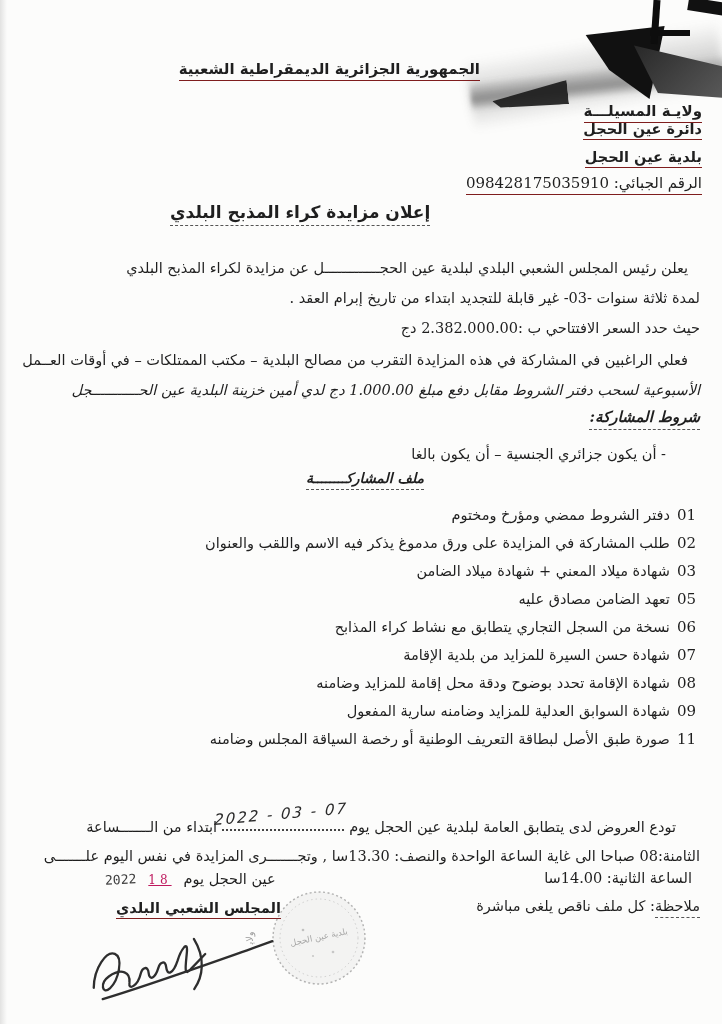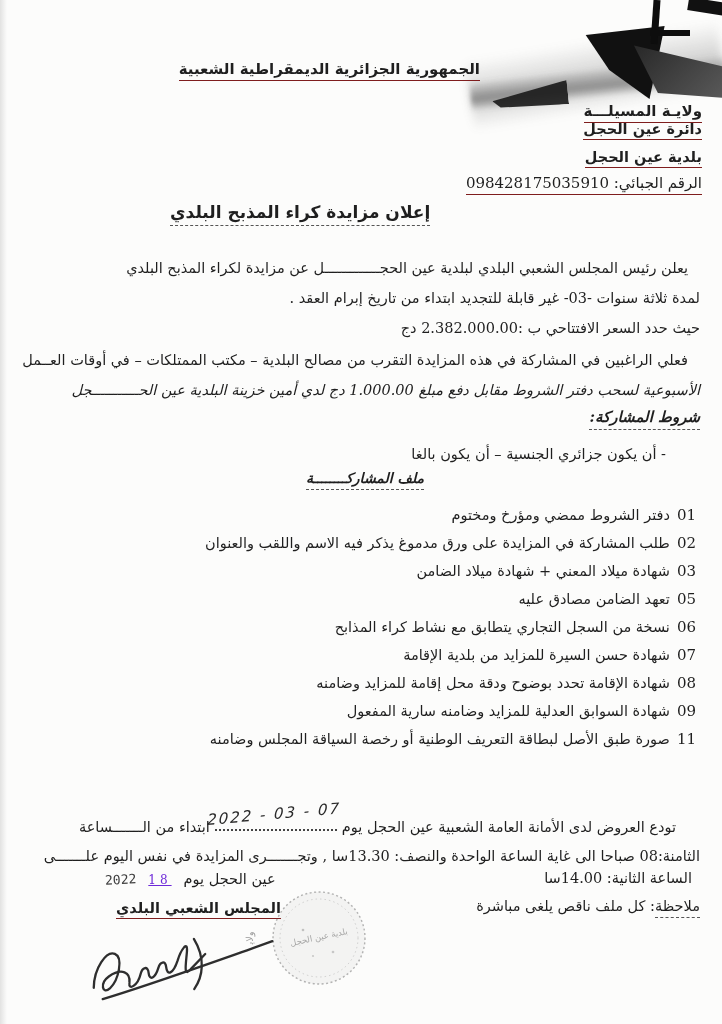--- a/index.html
+++ b/index.html
@@ -41,21 +41,21 @@
   .li .num{margin-left:7px;font-size:15px;}
   
   .dep1{display:flex;align-items:baseline;gap:5px;direction:rtl;}
   .date-slot{position:relative;display:inline-block;width:122px;height:14px;}
   .date-dots{position:absolute;left:0;right:0;bottom:1px;border-bottom:2px dotted #444;height:0;}
   .date-hand{position:absolute;right:-4px;top:-13px;direction:ltr;
     font-family:"DejaVu Sans",sans-serif;font-style:italic;font-size:15px;
     letter-spacing:2px;color:#2a2a2a;transform:rotate(-5deg) skewX(-8deg);}
   .stamp-year{font-family:"DejaVu Sans Mono",monospace;font-size:13px;color:#3f3f3f;
     transform:rotate(-3deg);display:inline-block;}
-  .stamp-day{color:#6d28d9;font-size:12px;letter-spacing:4px;text-decoration:underline;}
+  .stamp-day{color:#be185d;font-size:12px;letter-spacing:4px;text-decoration:underline;}
 </style>
 </head>
 <body>
 
 <div class="page">
 
   <div class="scan-edge"></div>
 
   <div>
     <div class="art pen-soft"></div>
@@ -110,21 +110,21 @@
     <div class="li"><span class="num">03</span><span>شهادة ميلاد المعني + شهادة ميلاد الضامن</span></div>
     <div class="li"><span class="num">05</span><span>تعهد الضامن مصادق عليه</span></div>
     <div class="li"><span class="num">06</span><span>نسخة من السجل التجاري يتطابق مع نشاط كراء المذابح</span></div>
     <div class="li"><span class="num">07</span><span>شهادة حسن السيرة للمزايد من بلدية الإقامة</span></div>
     <div class="li"><span class="num">08</span><span>شهادة الإقامة تحدد بوضوح ودقة محل إقامة للمزايد وضامنه</span></div>
     <div class="li"><span class="num">09</span><span>شهادة السوابق العدلية للمزايد وضامنه سارية المفعول</span></div>
     <div class="li"><span class="num">11</span><span>صورة طبق الأصل لبطاقة التعريف الوطنية أو رخصة السياقة المجلس وضامنه</span></div>
   </div>
 
   <div class="abs sz14 dep1" style="top:818px;right:46px;left:22px;">
-    <span>تودع العروض لدى الأمانة العامة الشعبية عين الحجل يوم</span>
+    <span>تودع العروض لدى يتطابق العامة لبلدية عين الحجل يوم</span>
     <span class="date-slot">
       <span class="date-dots"></span>
       <span class="date-hand">2022 - 03 - 07</span>
     </span>
     <span>ابتداء من الـــــــساعة</span>
   </div>
   <div class="abs sz14" style="top:848px;right:22px;">الثامنة:08 صباحا الى غاية الساعة الواحدة والنصف: 13.30سا , وتجـــــــرى المزايدة في نفس اليوم علـــــــى</div>
   <div class="abs sz14" style="top:870px;right:30px;">الساعة الثانية: 14.00سا</div>
 
   <div class="abs sz14" style="top:898px;right:22px;">

